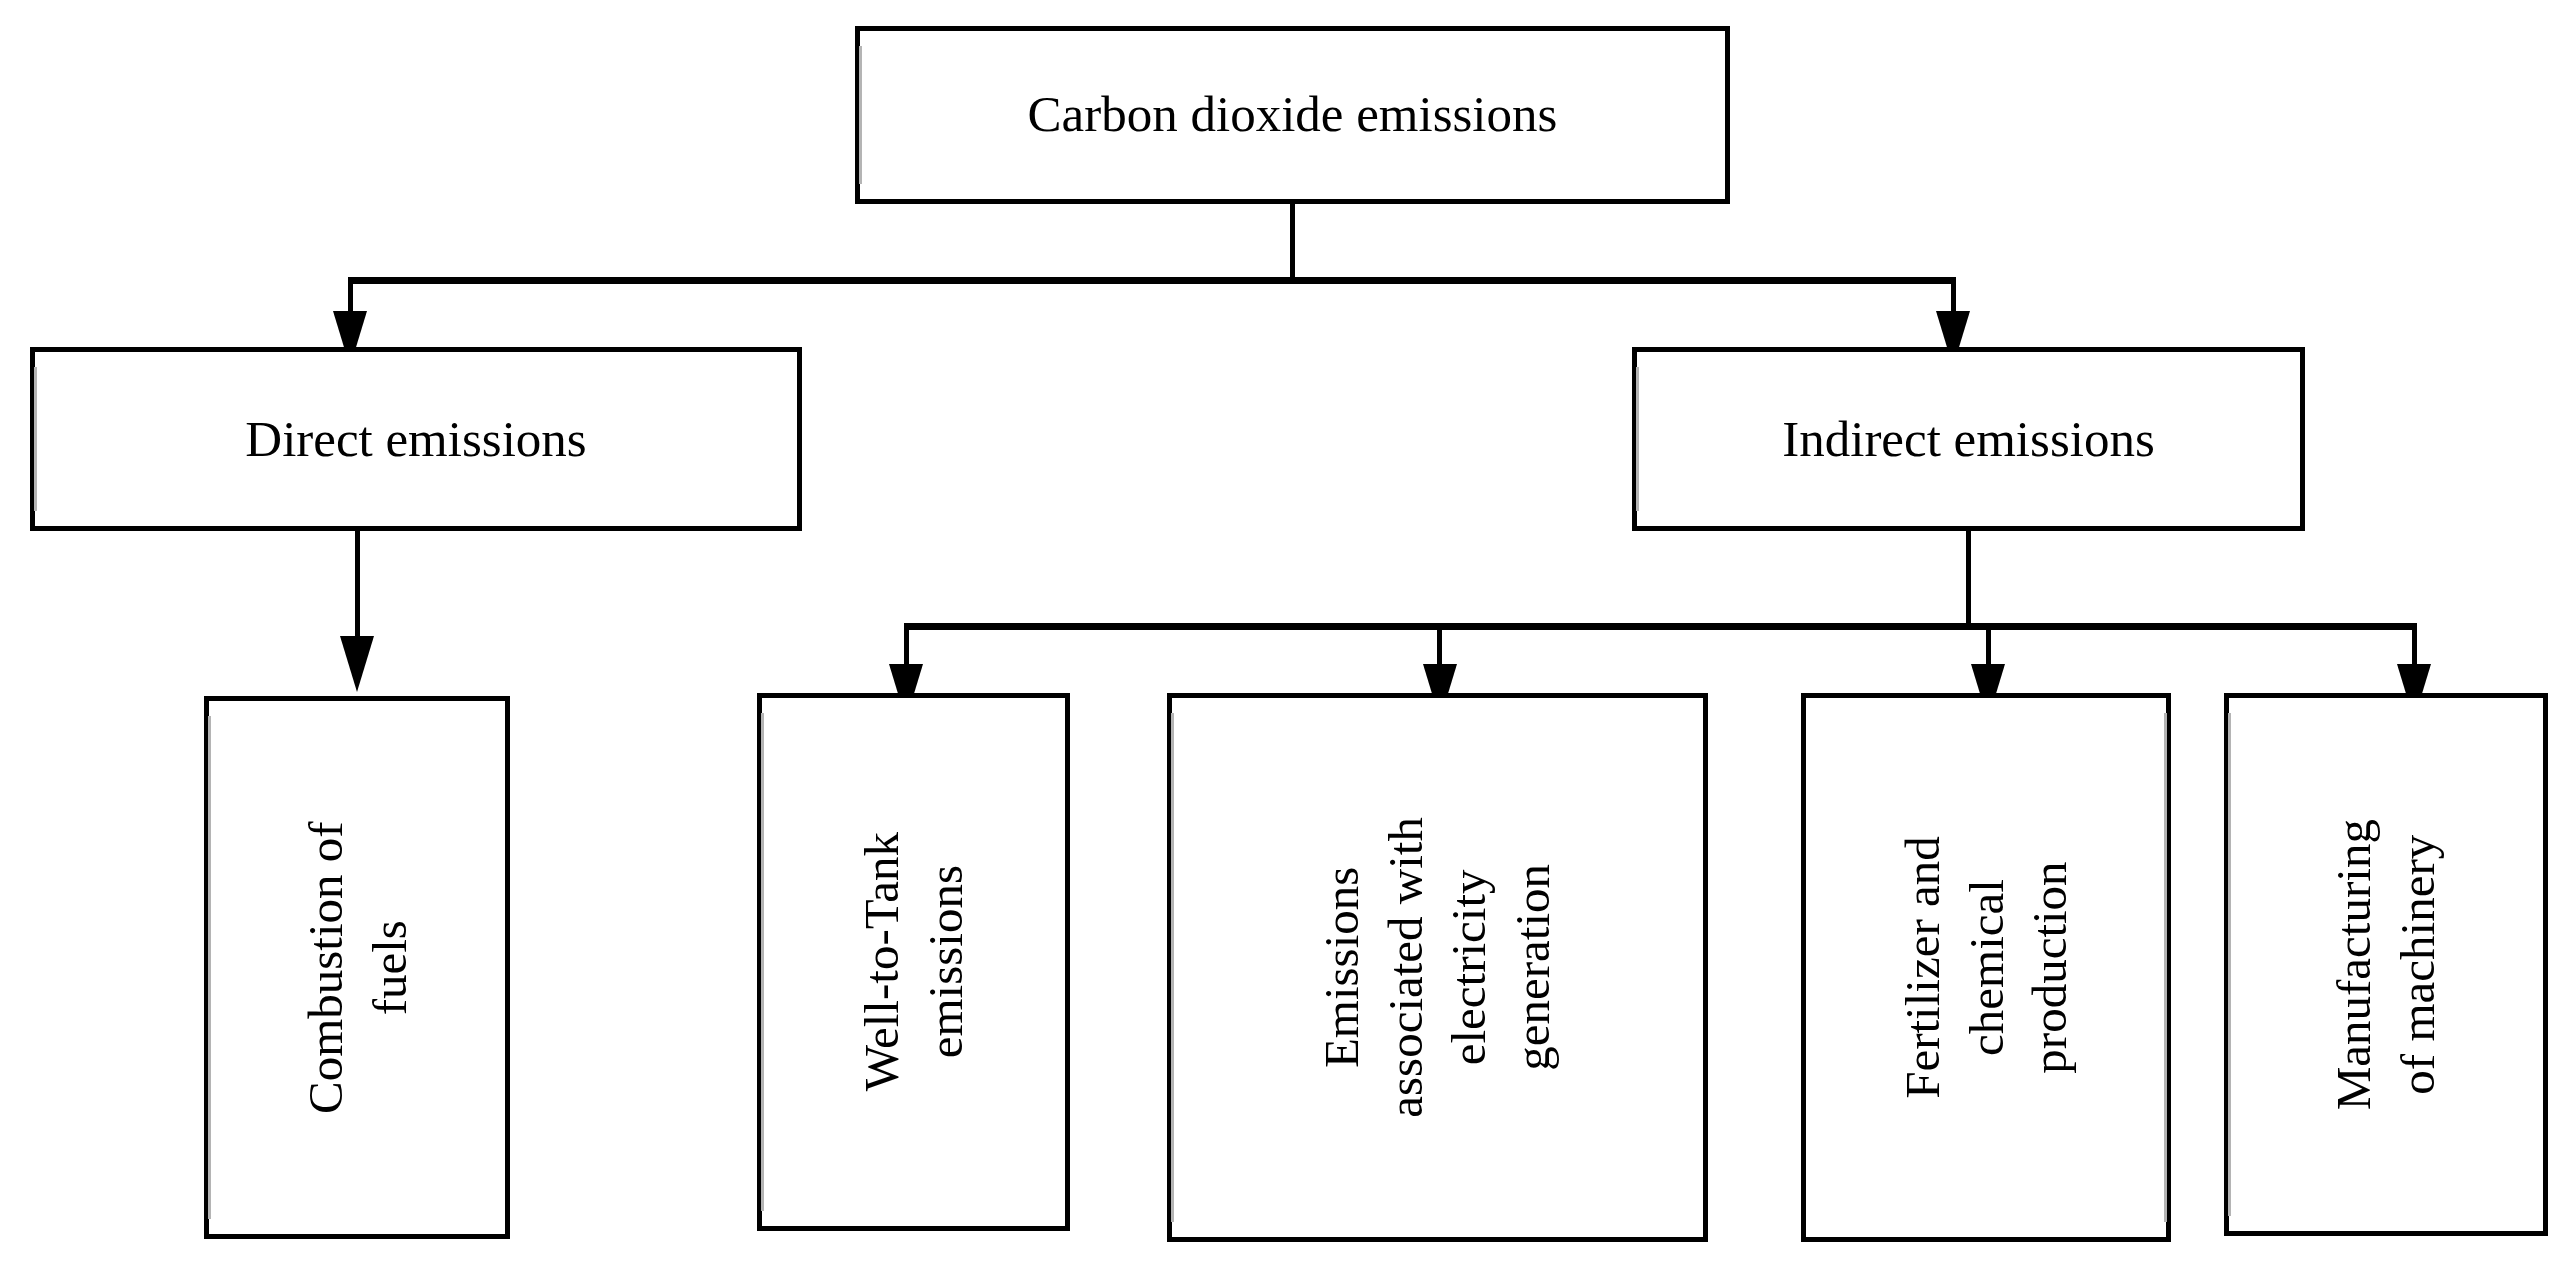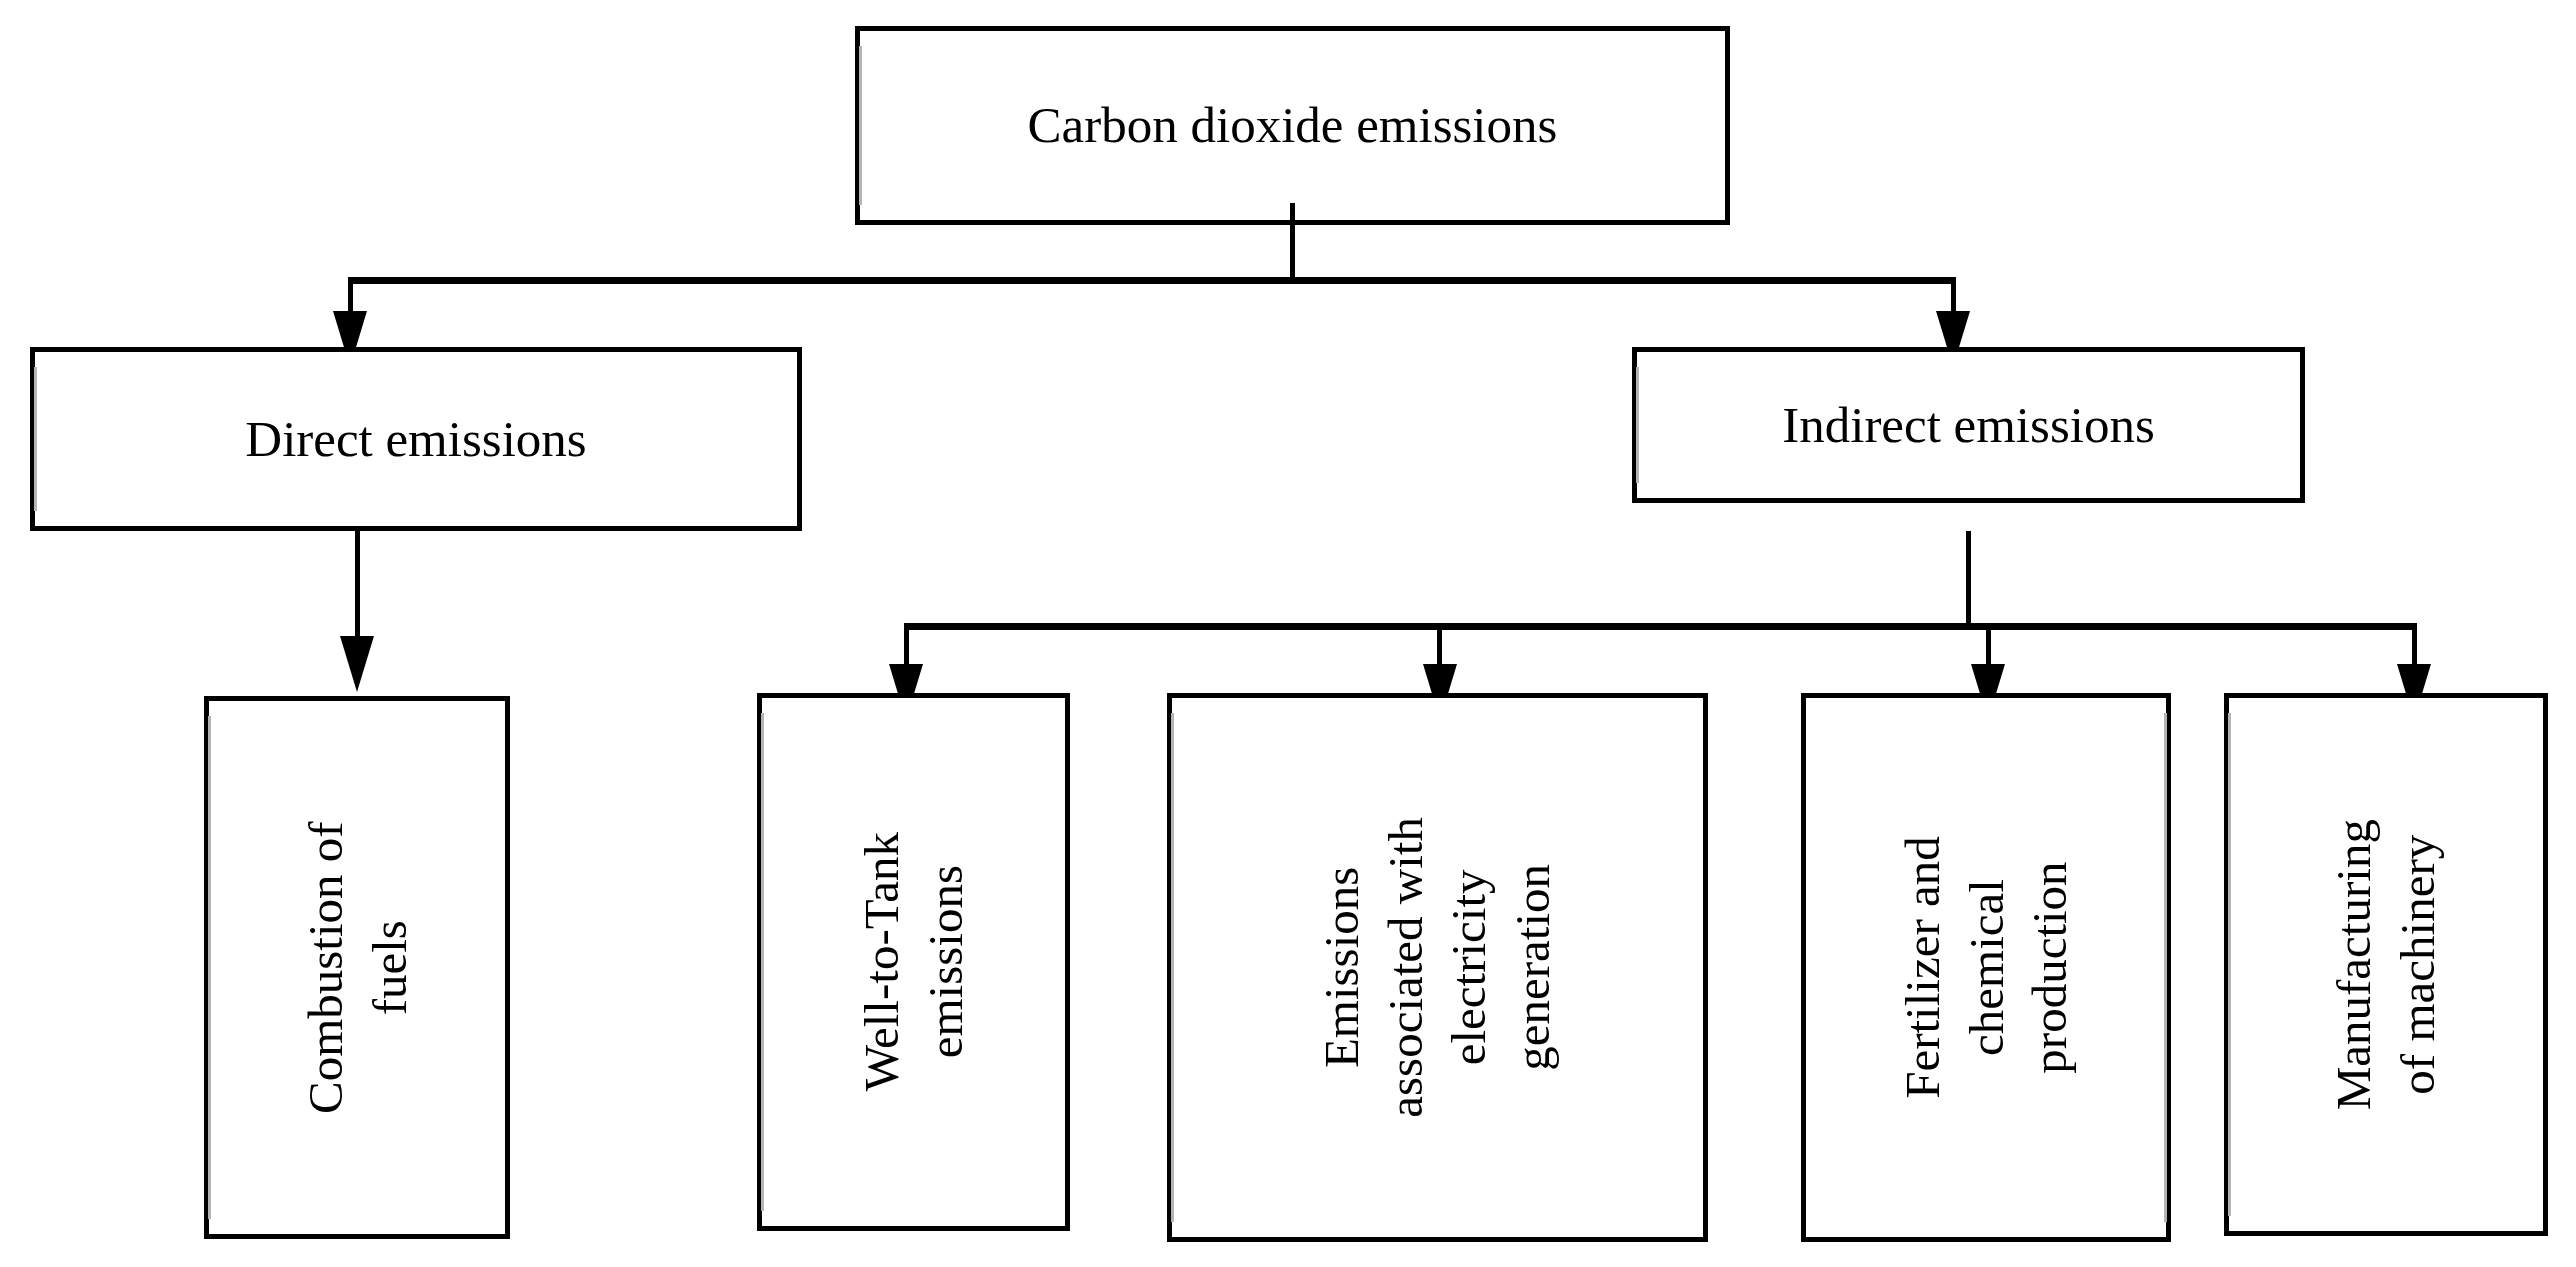--- a/index.html
+++ b/index.html
@@ -87,38 +87,38 @@
     border-left: 17.3px solid transparent;
     border-right: 17.3px solid transparent;
     border-top: 56px solid #000000;
   }
 </style>
 </head>
 <body>
 
 <div id="diagram-root">
 
-  <div class="node-box" style="left:855px; top:25.5px; width:875px; height:199px;text-align:center;">
+  <div class="node-box" style="left:855px; top:25.5px; width:875px; height:178px;text-align:center;">
     <span class="node-label label-h">Carbon dioxide emissions</span>
   </div>
 
   <div class="conn conn-v" style="left:1290px; top:203px; width:5px; height:80px;"></div>
   <div class="conn conn-h" style="left:348px; top:277px; width:1608px; height:7.4px;"></div>
 
   <div class="conn conn-v" style="left:348px; top:277px; width:5px; height:44px;"></div>
   <div class="arrow-head" style="left:333px; top:311px;"></div>
 
   <div class="conn conn-v" style="left:1951px; top:277px; width:5px; height:44px;"></div>
   <div class="arrow-head" style="left:1936px; top:311px;"></div>
 
   <div class="node-box" style="left:30px; top:347px; width:772px; height:184px;">
     <span class="node-label label-h">Direct emissions</span>
   </div>
 
-  <div class="node-box" style="left:1632px; top:347px; width:673px; height:156px;">
+  <div class="node-box" style="left:1632px; top:347px; width:673px; height:184px;">
     <span class="node-label label-h">Indirect emissions</span>
   </div>
 
   <div class="conn conn-v" style="left:355px; top:531px; width:5px; height:111px;"></div>
   <div class="arrow-head" style="left:340px; top:636px;"></div>
 
   <div class="conn conn-v" style="left:1966px; top:531px; width:5px; height:99px;"></div>
   <div class="conn conn-h" style="left:904px; top:623px; width:1513px; height:7.4px;"></div>
 
   <div class="conn conn-v" style="left:904px; top:623px; width:5px; height:49px;"></div>

